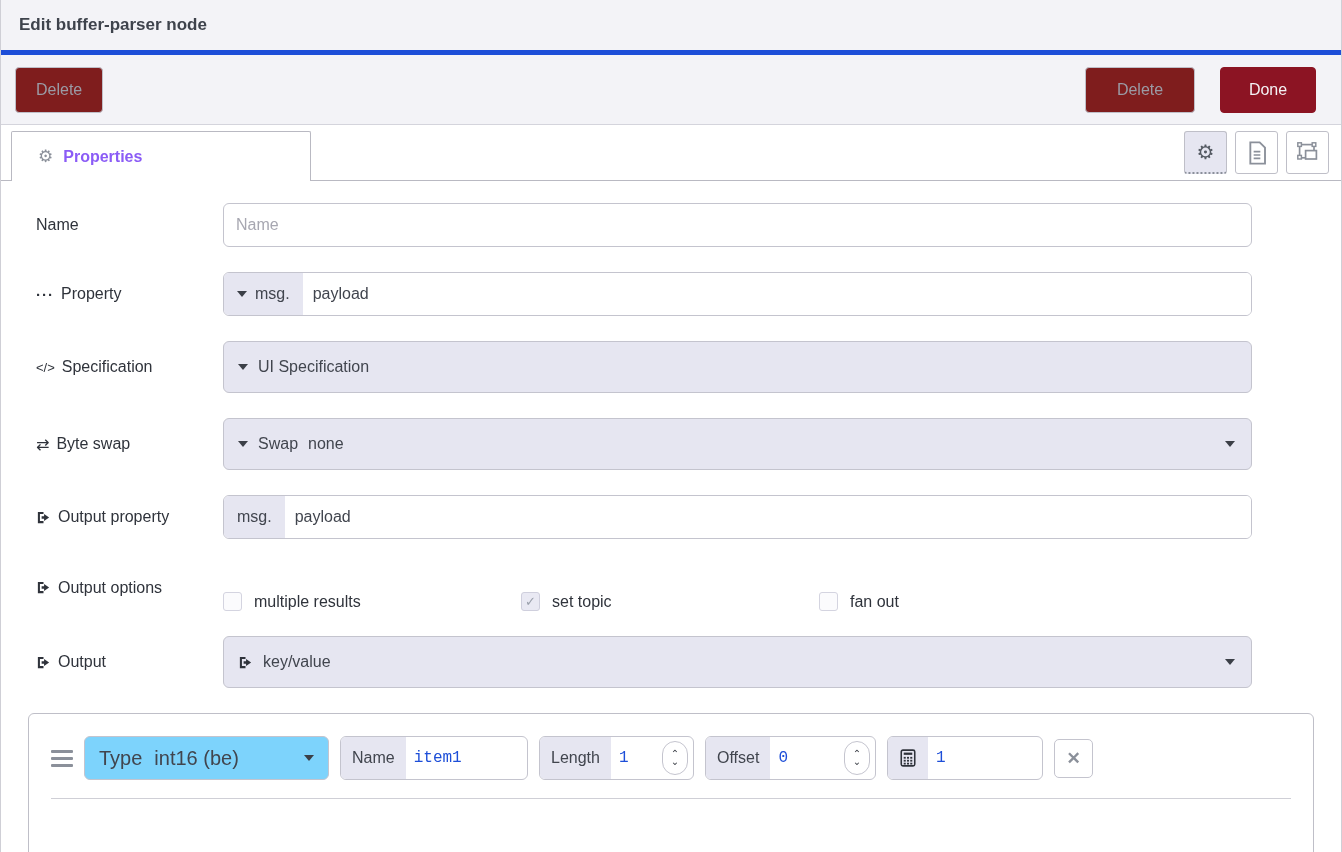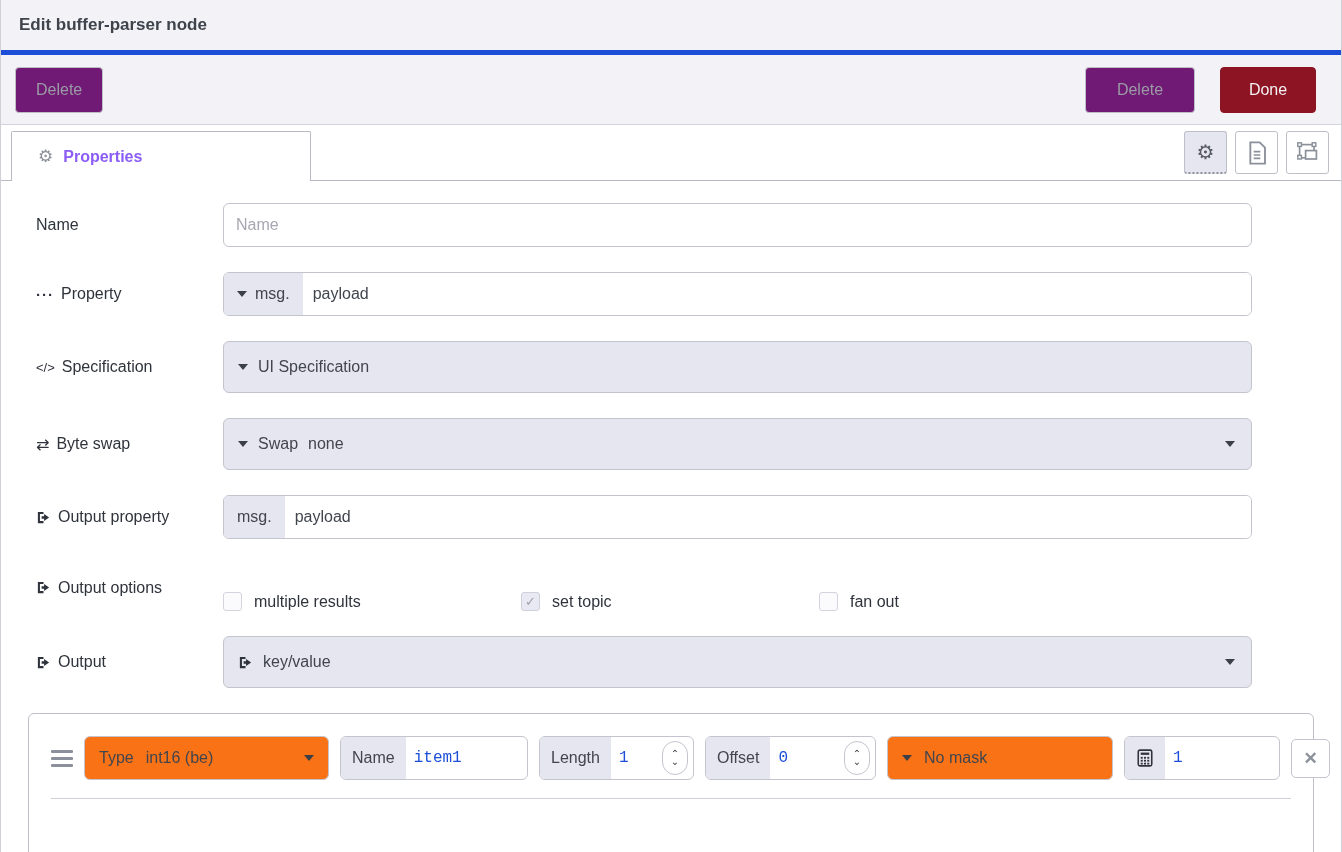--- a/index.html
+++ b/index.html
@@ -17,21 +17,21 @@
   }
   .titlebar span { font-size:17px; font-weight:bold; color:#3e434c; }
 
   
   .toolbar {
     height:70px; background:#f3f3f7; border-bottom:1px solid #d4d4dc;
     display:flex; align-items:center; padding:0 25px 0 14px;
   }
   .btn {
     font-family:inherit; font-size:16px; height:46px; padding:0 20px;
-    border:1px solid #bfbfc8; border-radius:4px; background:#701a75; color:#9b9ba5;
+    border:1px solid #bfbfc8; border-radius:4px; background:#7f1d1d; color:#9b9ba5;
     cursor:pointer;
   }
   .btn.cancel { min-width:110px; margin-right:25px; }
   .btn.done { min-width:96px; background:#8c1423; border-color:#8c1423; color:#f4f2f4; }
   .toolbar .spacer { flex:1; }
 
   
   .tabrow { height:56px; position:relative; background:#fff; border-bottom:1px solid #b9b9c2; display:flex; align-items:flex-end; }
   .tab {
     position:relative; margin-left:10px; width:300px; height:50px;
@@ -91,21 +91,21 @@
   
   .items-box {
     margin:0 27px; border:1px solid #bfbfc8; border-radius:6px; height:196px; background:#fff;
   }
   .item-row { display:flex; align-items:center; gap:11px; padding:22px 22px 0 22px; height:66px; }
   .drag { width:22px; flex:none; display:flex; flex-direction:column; gap:4px; cursor:grab; }
   .drag i { display:block; height:3px; background:#8b909a; border-radius:1px; }
   .seg { height:44px; border:1px solid #c4c4ce; border-radius:6px; display:flex; align-items:center; overflow:hidden; background:#fff; flex:none; position:relative; }
   .seg .pfx { background:#e6e6f1; height:100%; display:flex; align-items:center; padding:0 11px; font-size:16px; color:#41454e; flex:none; gap:9px; }
   .seg input { border:none; font-family:Liberation Mono, monospace; font-size:16px; color:#1d4ed8; padding:0 8px; outline:none; min-width:0; flex:1; }
-  .seg.lav { background:#f97316; padding:0 14px; gap:12px; font-size:16px; color:#41454e; cursor:pointer; }
+  .seg.lav { background:#7dd3fc; padding:0 14px; gap:12px; font-size:20px; color:#41454e; cursor:pointer; }
   .seg.type { width:245px; justify-content:flex-start; }
   .seg.type .val { flex:1; }
   .seg.sname { width:188px; }
   .seg.slen { width:155px; }
   .seg.soff { width:171px; }
   .seg.smask { width:226px; }
   .seg.sscale { width:156px; }
   .spinner {
     width:26px; height:34px; border:1px solid #c4c4ce; border-radius:13px; margin-right:5px; flex:none;
     display:flex; flex-direction:column; align-items:center; justify-content:center; color:#3b3f47; background:#fff; cursor:pointer;
@@ -306,24 +306,20 @@
 
       <div class="seg soff">
         <span class="pfx">Offset</span>
         <input value="0" style="">
         <span class="spinner">
             <span>⌃</span>
             <span>⌄</span>
           </span>
       </div>
 
-      <div class="seg lav smask">
-        <span class="caret"></span>
-        <span>No mask</span>
-      </div>
 
       <div class="seg sscale">
         <span class="pfx">
           <svg width="18" height="18" viewBox="0 0 16 16">
               <rect x="2" y="1" width="12" height="14" rx="1.5" fill="none" stroke="#2f333b" stroke-width="1.4"></rect>
               <rect x="4.2" y="3.2" width="7.6" height="2" fill="#2f333b"></rect>
               <g fill="#2f333b">
                 <rect x="4.2" y="7" width="1.8" height="1.6"></rect>
                 <rect x="7.1" y="7" width="1.8" height="1.6"></rect>
                 <rect x="10" y="7" width="1.8" height="1.6"></rect>

